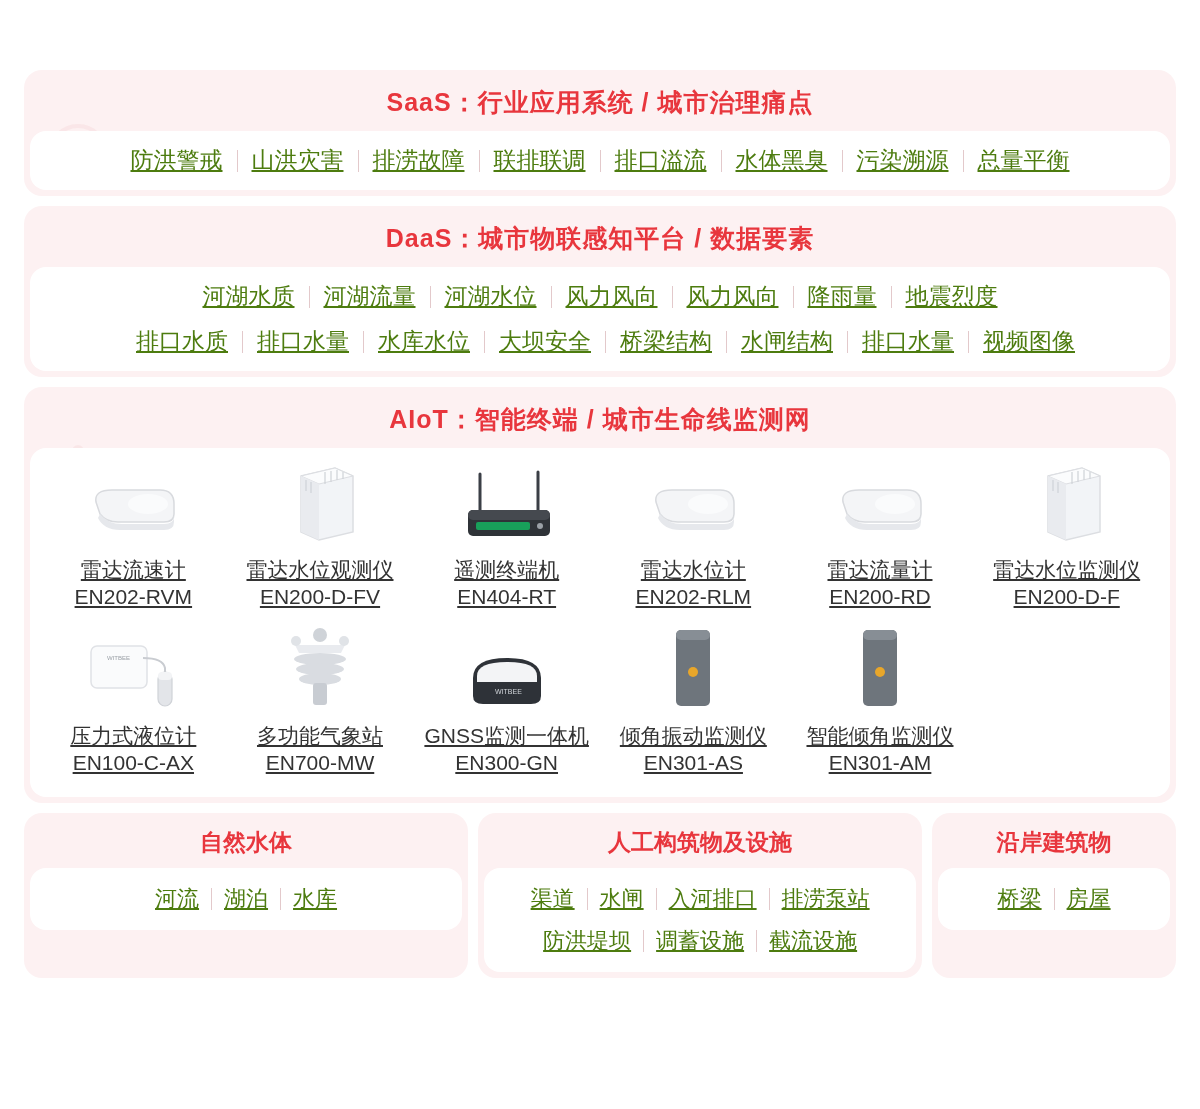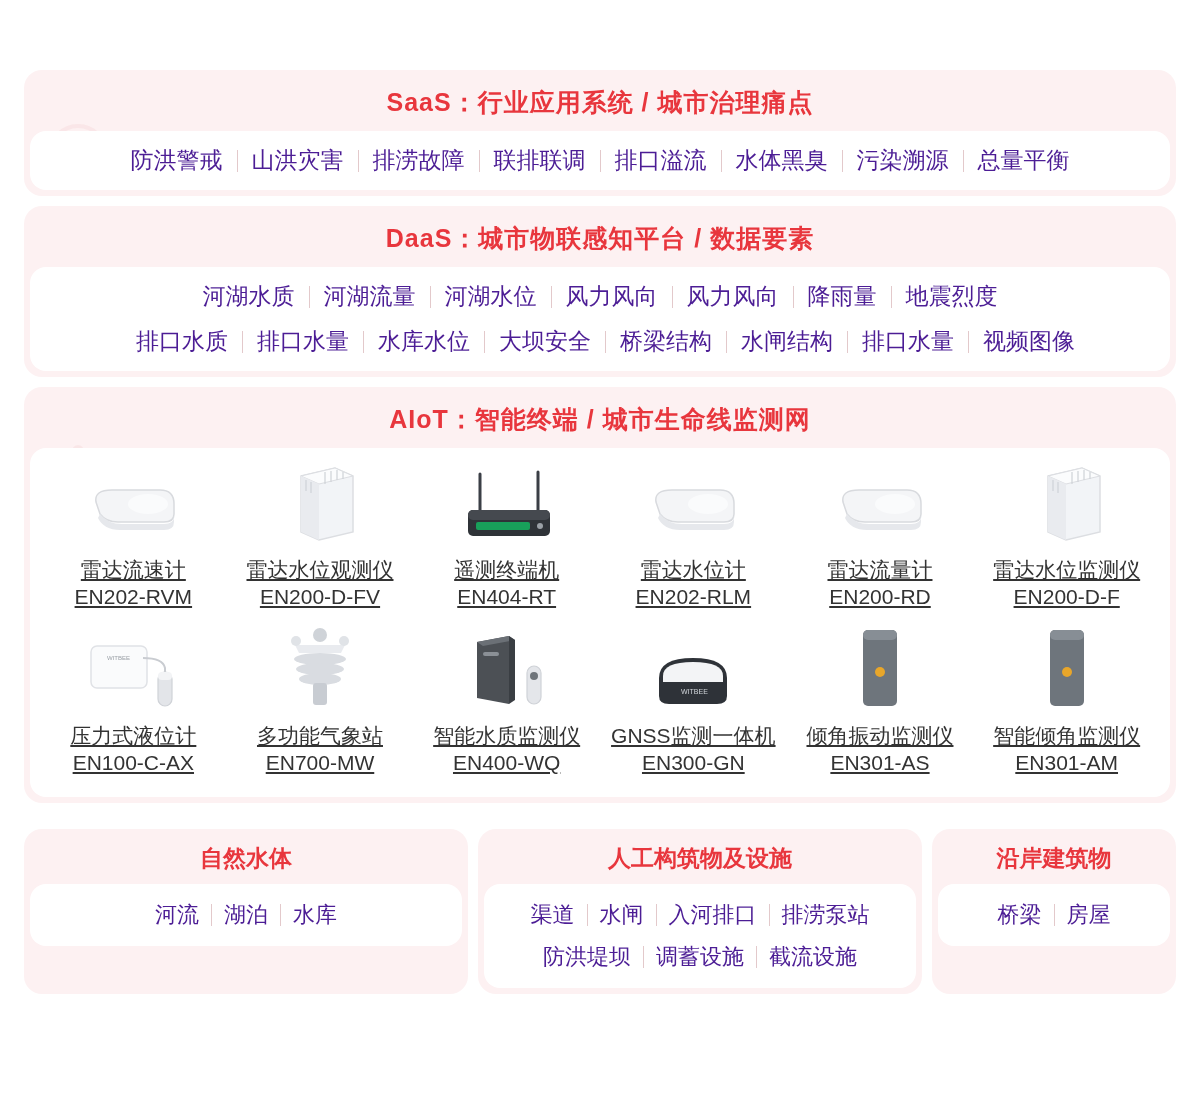--- a/index.html
+++ b/index.html
@@ -54,23 +54,24 @@
   
   .tag-row {
     display: flex;
     justify-content: center;
     align-items: center;
     flex-wrap: nowrap;
     padding: 14px 0;
   }
   .tag {
     font-size: 23px;
-    color: #4c1d95;
+    color: #4d7c0f;
     padding: 0 14px;
     white-space: nowrap;
+    text-decoration: underline;
   }
   .divider {
     width: 1px;
     height: 22px;
     background: #e3c9cb;
   }
 
   
   .wm {
     position: absolute;
@@ -114,21 +115,21 @@
     color: #333;
     line-height: 1.35;
     text-align: right;
     white-space: nowrap;
   }
 
   
   .bottom-row {
     display: flex;
     gap: 10px;
-    margin-top: 26px;
+    margin-top: 10px;
   }
   .bottom-card {
     background: #fdf1f2;
     border-radius: 18px;
     box-sizing: border-box;
     padding: 0;
   }
   .b1 { width: 448px; }
   .b2 { width: 448px; }
   .b3 { width: 246px; }
@@ -356,34 +357,20 @@
               </g>
               <rect x="48" y="64" width="14" height="22" rx="3" fill="#c8ccd2"></rect>
               <circle cx="31" cy="22" r="5" fill="#e0e3e7"></circle>
               <circle cx="79" cy="22" r="5" fill="#e0e3e7"></circle>
             </svg>
           </div>
           <div class="device-name">多功能气象站</div>
           <div class="device-model">EN700-MW</div>
         </div>
 
-        <div class="device">
-          <div class="device-img">
-            <svg width="120" height="92" viewBox="0 0 120 92">
-              <path d="M30 20 L62 14 L62 82 L30 76 Z" fill="#4c5055"></path>
-              <path d="M30 20 L62 14 L68 18 L36 24 Z" fill="#6b7076"></path>
-              <path d="M62 14 L62 82 L68 78 L68 18 Z" fill="#3a3e43"></path>
-              <rect x="36" y="30" width="16" height="4" rx="2" fill="#8b9096"></rect>
-              <rect x="80" y="44" width="14" height="38" rx="7" fill="#e4e6ea" stroke="#cfd2d7" stroke-width="1.2"></rect>
-              <circle cx="87" cy="54" r="4" fill="#6f757b"></circle>
-            </svg>
-          </div>
-          <div class="device-name">智能水质监测仪</div>
-          <div class="device-model">EN400-WQ</div>
-        </div>
 
         <div class="device">
           <div class="device-img">
             <svg width="120" height="80" viewBox="0 0 120 80">
               <path d="M26 44 Q26 24 60 24 Q94 24 94 44 L94 62 Q94 70 84 70 L36 70 Q26 70 26 62 Z" fill="#2e3238"></path>
               <path d="M30 42 Q30 28 60 28 Q90 28 90 42 L90 48 L30 48 Z" fill="#f3f4f6"></path>
               <text x="48" y="60" font-size="7" fill="#cfd3d8" font-family="Liberation Sans, sans-serif">WITBEE</text>
             </svg>
           </div>
           <div class="device-name">GNSS监测一体机</div>

